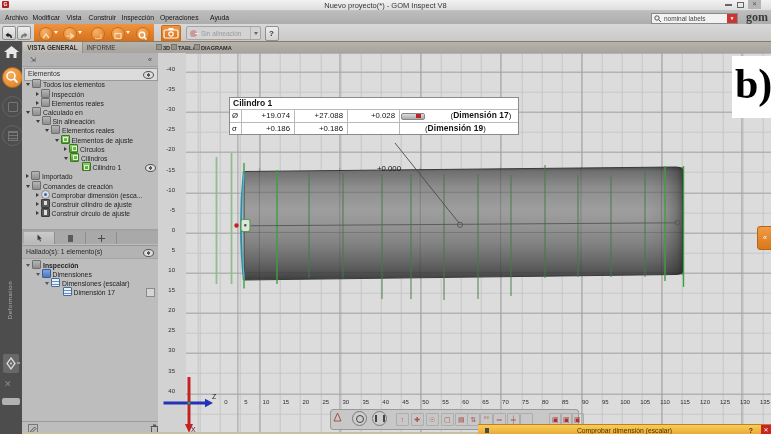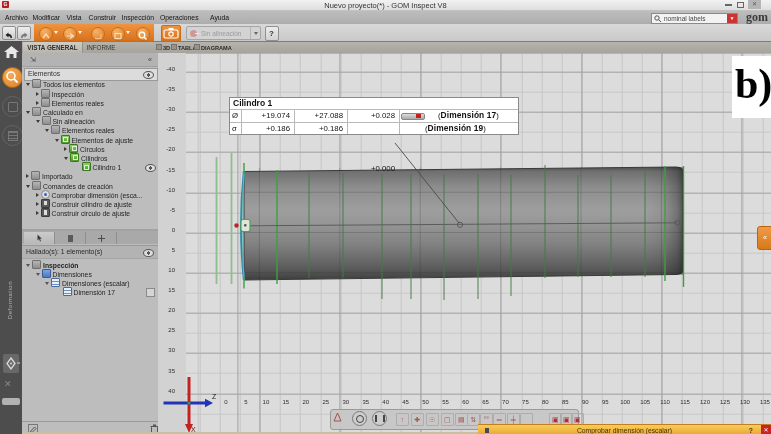--- a/index.html
+++ b/index.html
@@ -375,27 +375,27 @@
 
 <div class="abs" id="ltable">
  <div class="tr" id="lt-title">Cilindro 1</div>
  <div class="tr">
         <span class="c" style="left:2px;width:10px;text-align:left;">Ø</span>
   <span class="c" style="left:13px;width:47px;">+19.074</span>
         <span class="c" style="left:66px;width:47px;">+27.088</span>
         <span class="c" style="left:119px;width:46px;">+0.028</span>
   <span class="c" style="left:171px;width:22px;top:3px;height:5px;background:linear-gradient(#ddd,#aaa);border:1px solid #888;border-radius:2px;"></span>
   <span class="c" style="left:186px;width:5px;top:3.5px;height:4px;background:#b22;"></span>
-  <span class="c" style="left:208px;width:112px;text-align:left;">(<b>Dimensión 17</b>)</span>
+  <span class="c" style="left:195px;width:112px;text-align:center;">(<b>Dimensión 17</b>)</span>
       </div>
  <div class="tr">
         <span class="c" style="left:2px;width:10px;text-align:left;">σ</span>
   <span class="c" style="left:13px;width:47px;">+0.186</span>
         <span class="c" style="left:66px;width:47px;">+0.186</span>
-        <span class="c" style="left:119px;width:46px;margin-top:40px;">+0.000</span>
+        <span class="c" style="left:125px;width:46px;margin-top:40px;">+0.000</span>
   <span class="c" style="left:195px;width:92px;text-align:left;">(<b>Dimensión 19</b>)</span>
       </div>
  <div class="vline" style="left:11px;"></div>
       <div class="vline" style="left:64px;"></div>
       <div class="vline" style="left:117px;"></div>
       <div class="vline" style="left:169px;"></div>
 </div>
 
 <div class="abs" id="blabel">
       <span>b)</span>

